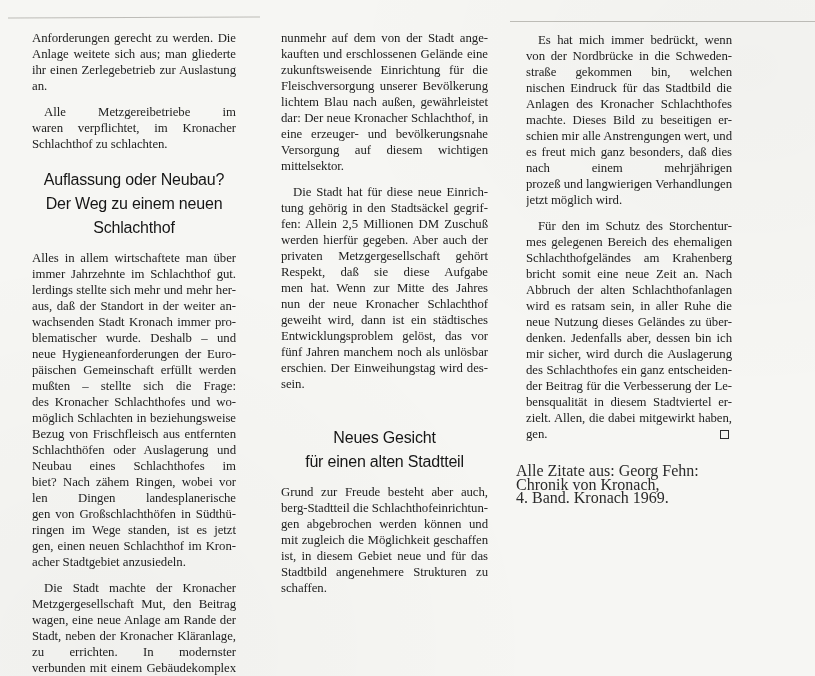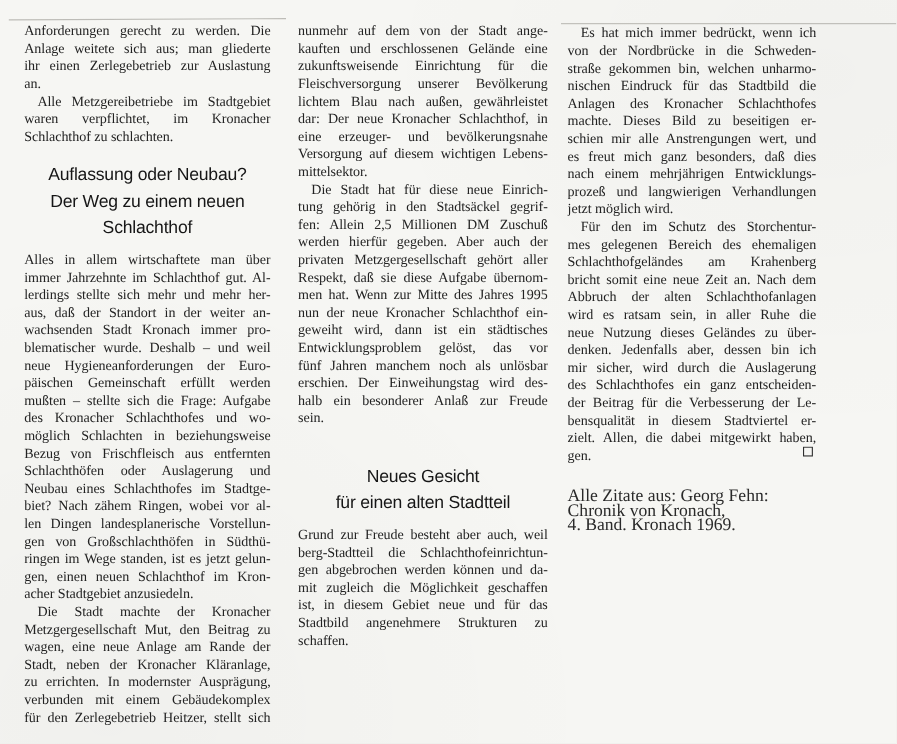--- a/index.html
+++ b/index.html
@@ -18,30 +18,30 @@
   }
   .rule{position:absolute;height:1px;background:#97968f;opacity:.6;}
   #rule-left{left:8px;top:17px;width:252px;transform:rotate(-0.25deg);}
   #rule-right{left:510px;top:21px;width:305px;}
 
   .column{position:absolute;font-size:12.8px;letter-spacing:-0.05px;}
   #col1{left:22px;top:20px;width:224px;}
   #col2{left:271px;top:20px;width:227px;}
   #col3{left:516px;top:22px;width:226px;}
 
-  .para{margin:0;}
+  .para{margin:10px;}
   .line{
     height:16px;line-height:16px;overflow:hidden;
     text-align:justify;text-align-last:justify;
   }
   
   .line.fill::after{content:"";display:inline-block;width:100%;height:0;}
   .line.end{text-align-last:left;}
   .line.indent{text-indent:12px;}
-  .line.with-mark{display:flex;justify-content:space-between;align-items:flex-start;text-align:left;text-align-last:left;}
+  .line.with-mark{display:flex;justify-content:space-between;align-items:center;text-align:left;text-align-last:left;}
   .endmark{width:9px;height:9px;border:1.2px solid #2e2e2e;box-sizing:border-box;margin-right:3px;flex:0 0 auto;}
 
   .heading{
     font-family:"Liberation Sans", sans-serif;
     font-weight:400;color:#161616;
     text-align:center;font-size:16px;letter-spacing:-0.2px;
   }
   .heading .hline{height:24px;line-height:24px;}
   [data-name="heading-auflassung-oder-neubau"]{margin:16px 0 8px 0;}
   [data-name="heading-neues-gesicht"]{margin:34px 0 8px 0;}
@@ -121,21 +121,20 @@
         <div class="line fill" data-name="text-line">fen: Allein 2,5 Millionen DM Zuschuß</div>
         <div class="line fill" data-name="text-line">werden hierfür gegeben. Aber auch der</div>
         <div class="line fill" data-name="text-line">privaten Metzgergesellschaft gehört aller</div>
         <div class="line fill" data-name="text-line">Respekt, daß sie diese Aufgabe übernom-</div>
         <div class="line fill" data-name="text-line">men hat. Wenn zur Mitte des Jahres 1995</div>
         <div class="line fill" data-name="text-line">nun der neue Kronacher Schlachthof ein-</div>
         <div class="line fill" data-name="text-line">geweiht wird, dann ist ein städtisches</div>
         <div class="line fill" data-name="text-line">Entwicklungsproblem gelöst, das vor</div>
         <div class="line fill" data-name="text-line">fünf Jahren manchem noch als unlösbar</div>
         <div class="line fill" data-name="text-line">erschien. Der Einweihungstag wird des-</div>
-        <div class="line fill" data-name="text-line">halb ein besonderer Anlaß zur Freude</div>
         <div class="line end" data-name="text-line">sein.</div>
       </div>
       <div class="heading" data-name="heading-neues-gesicht">
         <div class="hline" data-name="heading-line">Neues Gesicht</div>
         <div class="hline" data-name="heading-line">für einen alten Stadtteil</div>
       </div>
       <div class="para" data-name="paragraph">
         <div class="line fill" data-name="text-line">Grund zur Freude besteht aber auch, weil</div>
         <div class="line fill" data-name="text-line">berg-Stadtteil die Schlachthofeinrichtun-</div>
         <div class="line fill" data-name="text-line">gen abgebrochen werden können und da-</div>

